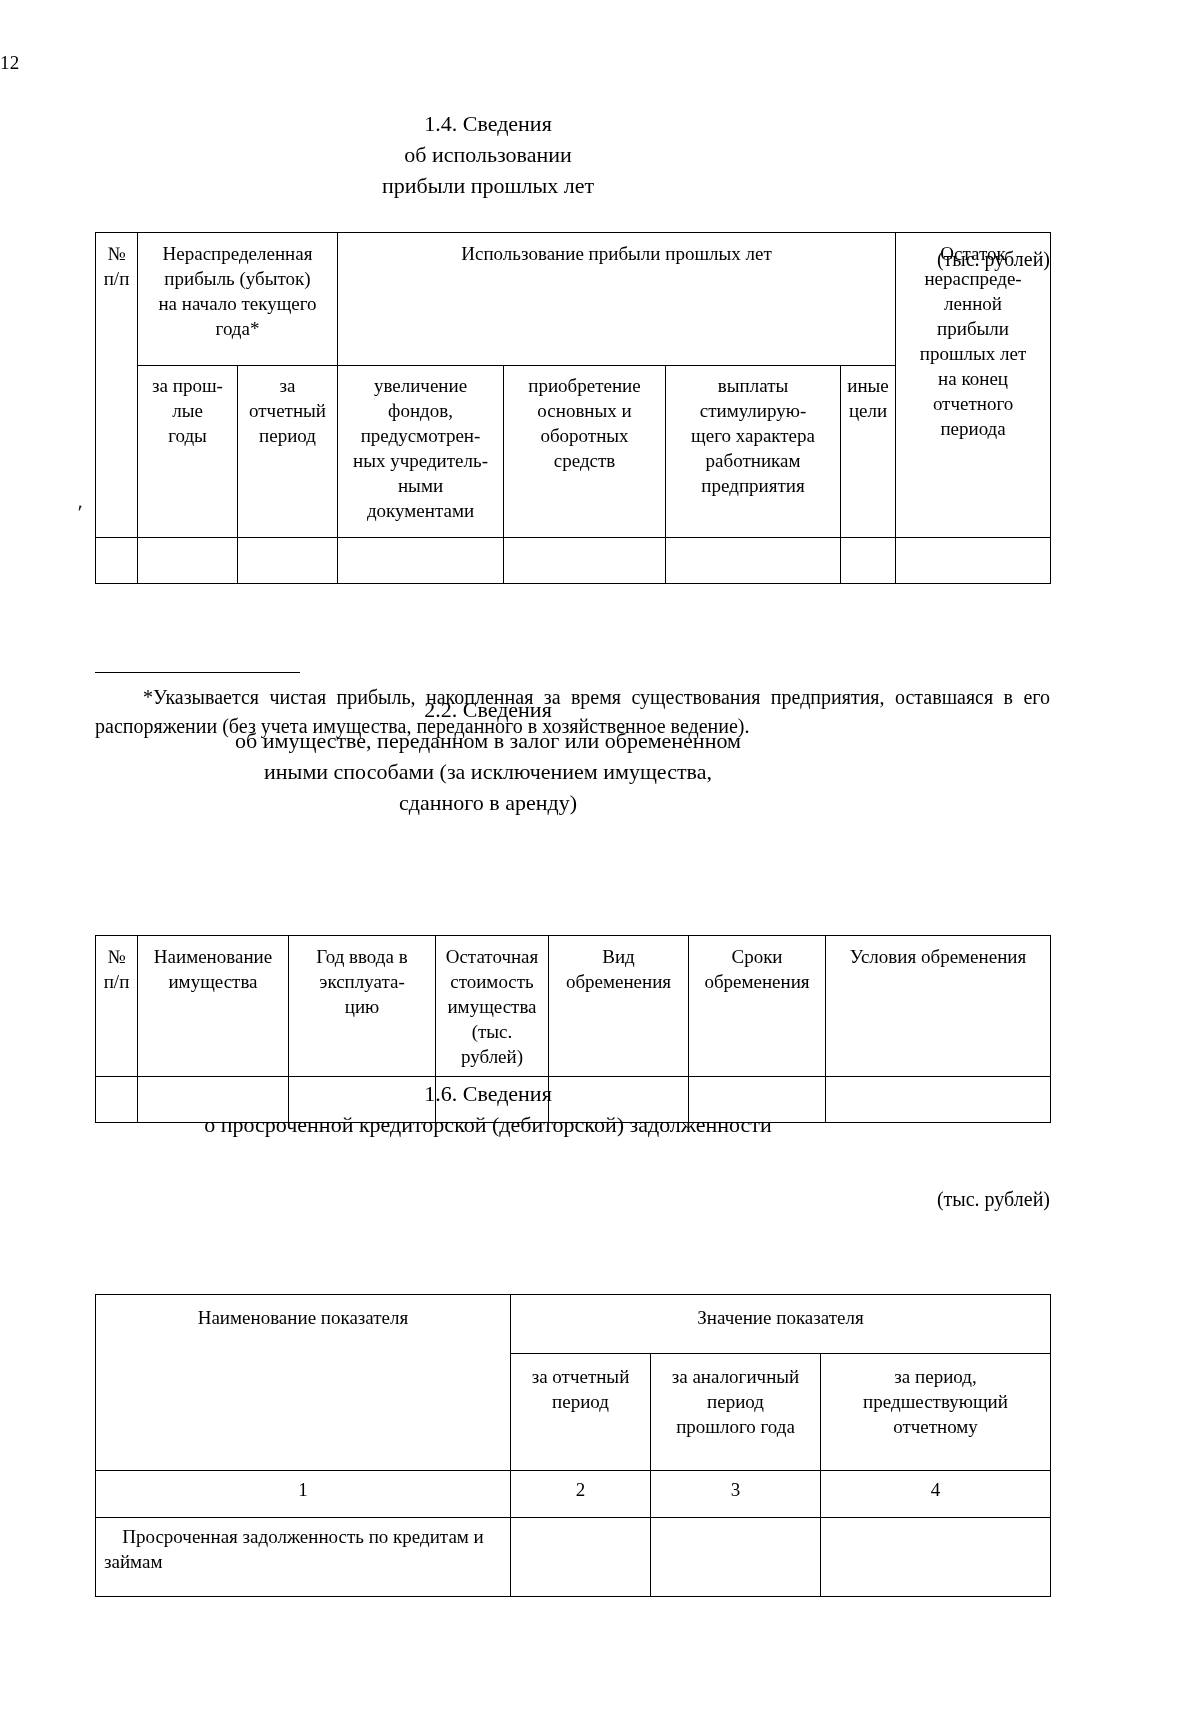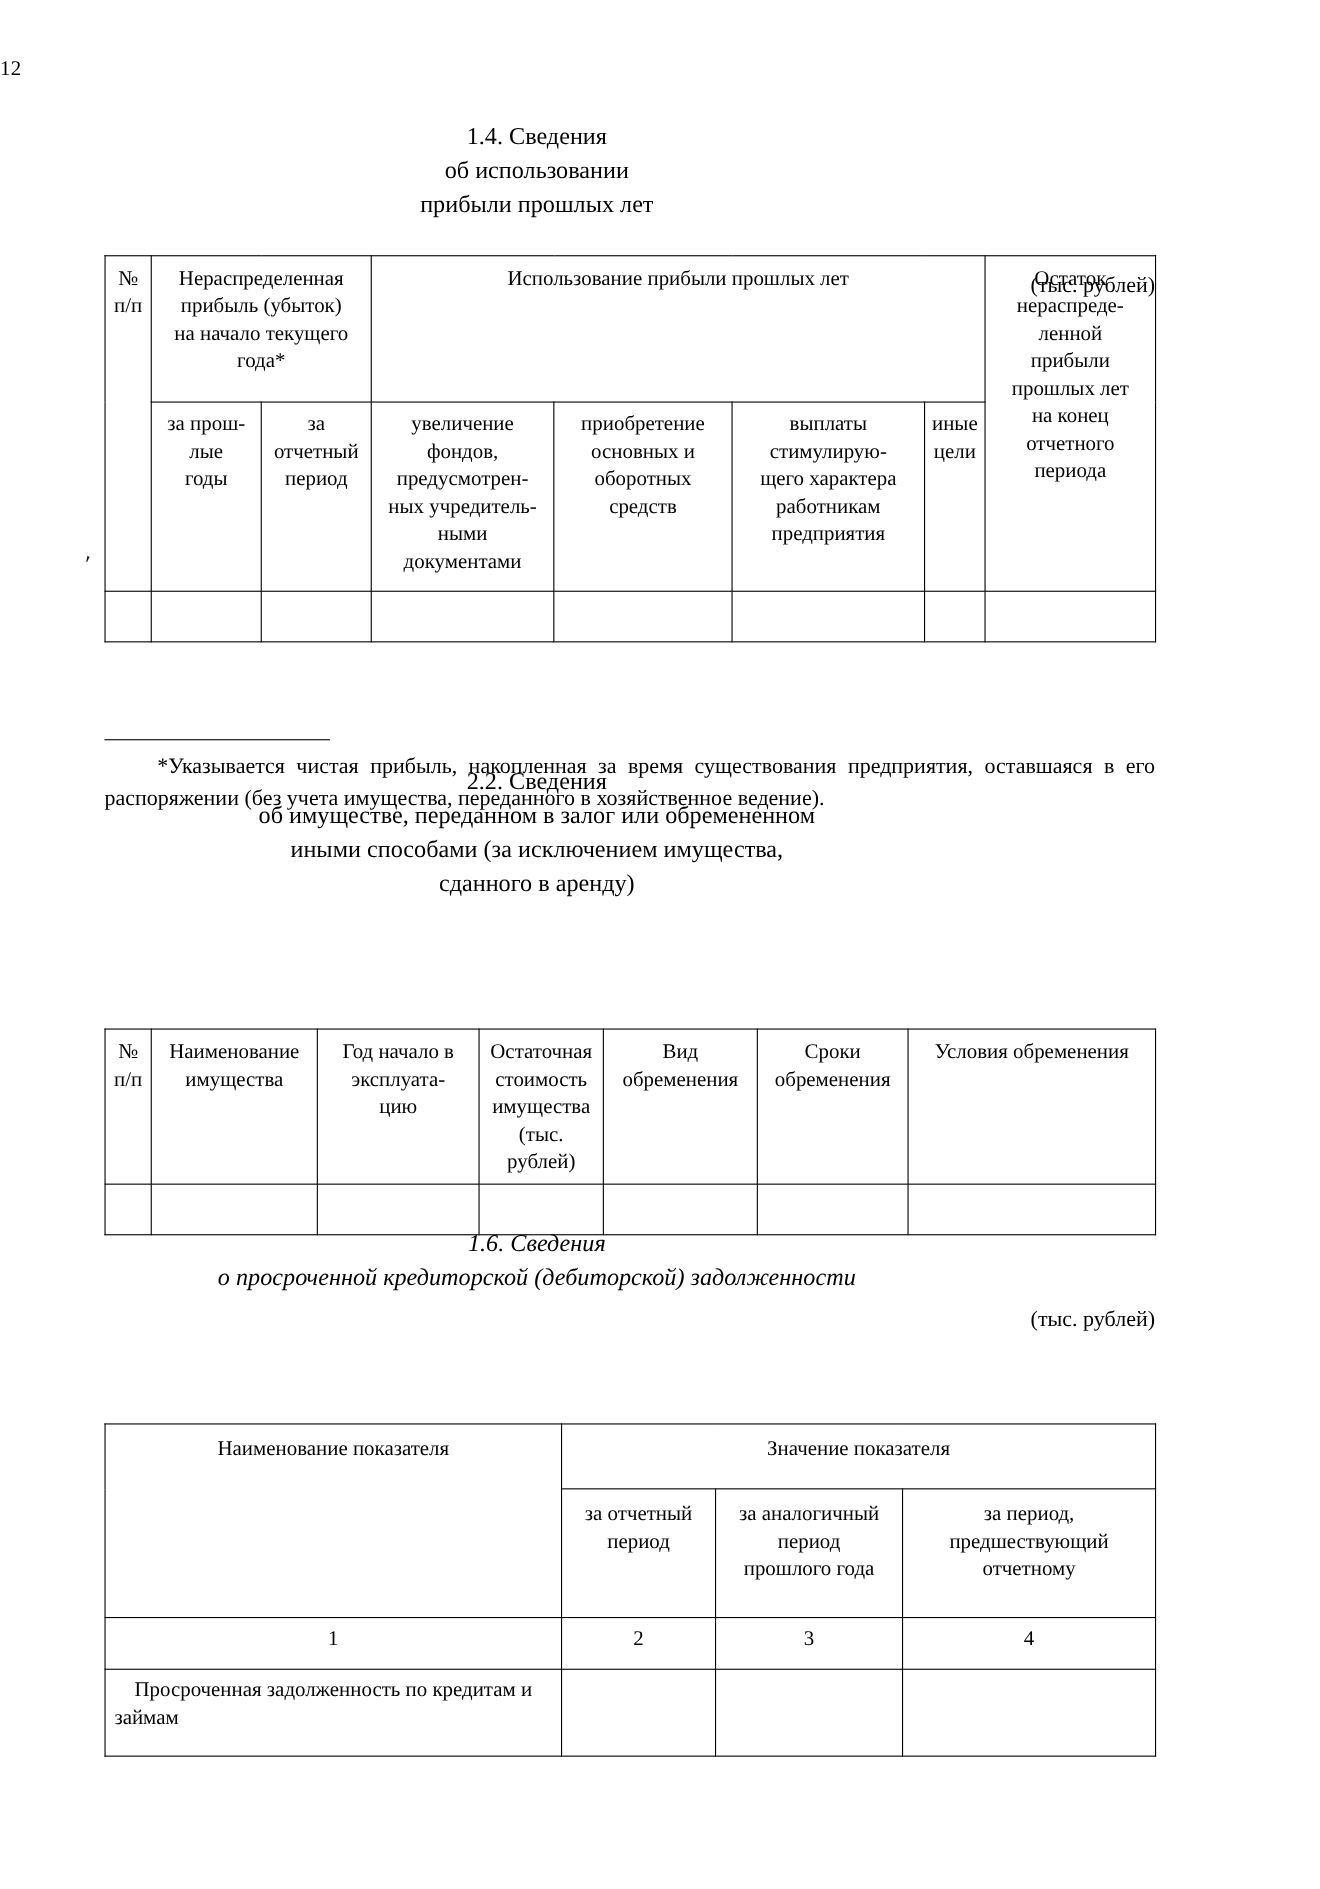--- a/index.html
+++ b/index.html
@@ -38,21 +38,21 @@
   .section-title {
     position: absolute;
     width: 976px;
     left: 0;
     text-align: center;
     font-size: 22px;
     line-height: 31px;
   }
   .title-14 { top: 108px; }
   .title-15 { top: 694px; }
-  .title-16 { top: 1114px; font-style: italic; }
+  .title-16 { top: 1078px; }
 
   .title-line { display: block; white-space: pre; }
 
   
   .units {
     position: absolute;
     font-size: 20px;
     right: 150px;
     text-align: left;
     margin-top: 48px;
@@ -220,21 +220,21 @@
       <col style="width:140px">
       <col style="width:137px">
       <col style="width:225px">
     </colgroup>
     <tbody>
       <tr>
         <td style="white-space:pre-line;height:130px;padding-top:8px">№
 п/п</td>
         <td style="white-space:pre-line;padding-top:8px">Наименование
 имущества</td>
-        <td style="white-space:pre-line;padding-top:8px">Год начало в
+        <td style="white-space:pre-line;padding-top:8px">Год ввода в
 эксплуата-
 цию</td>
         <td style="white-space:pre-line;padding-top:8px">Остаточная
 стоимость
 имущества
 (тыс.
 рублей)</td>
         <td style="white-space:pre-line;padding-top:8px">Вид
 обременения</td>
         <td style="white-space:pre-line;padding-top:8px">Сроки

